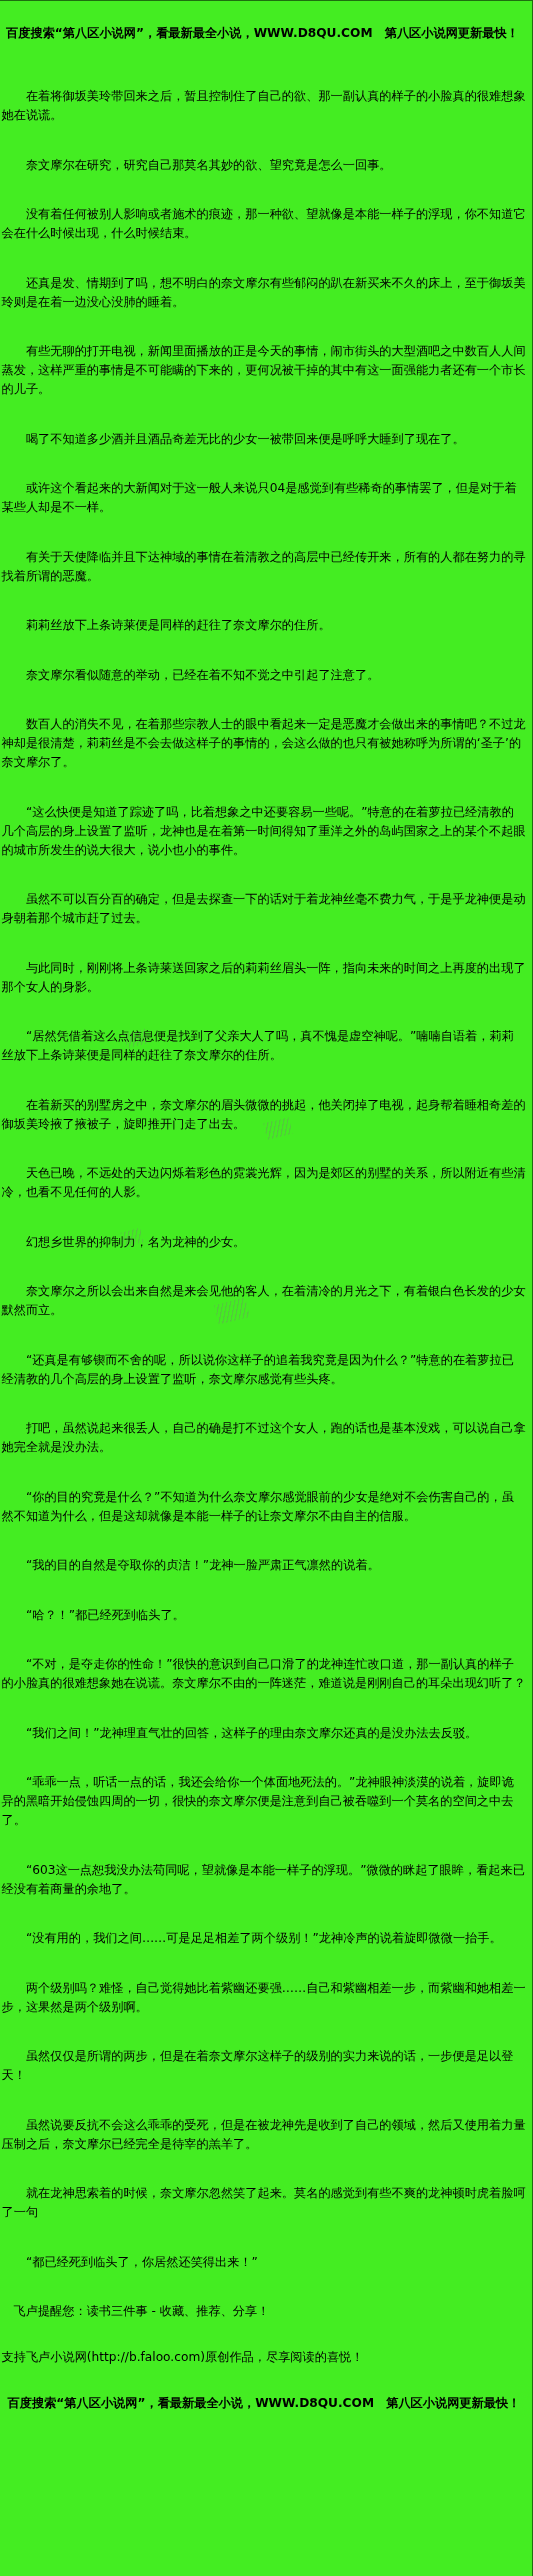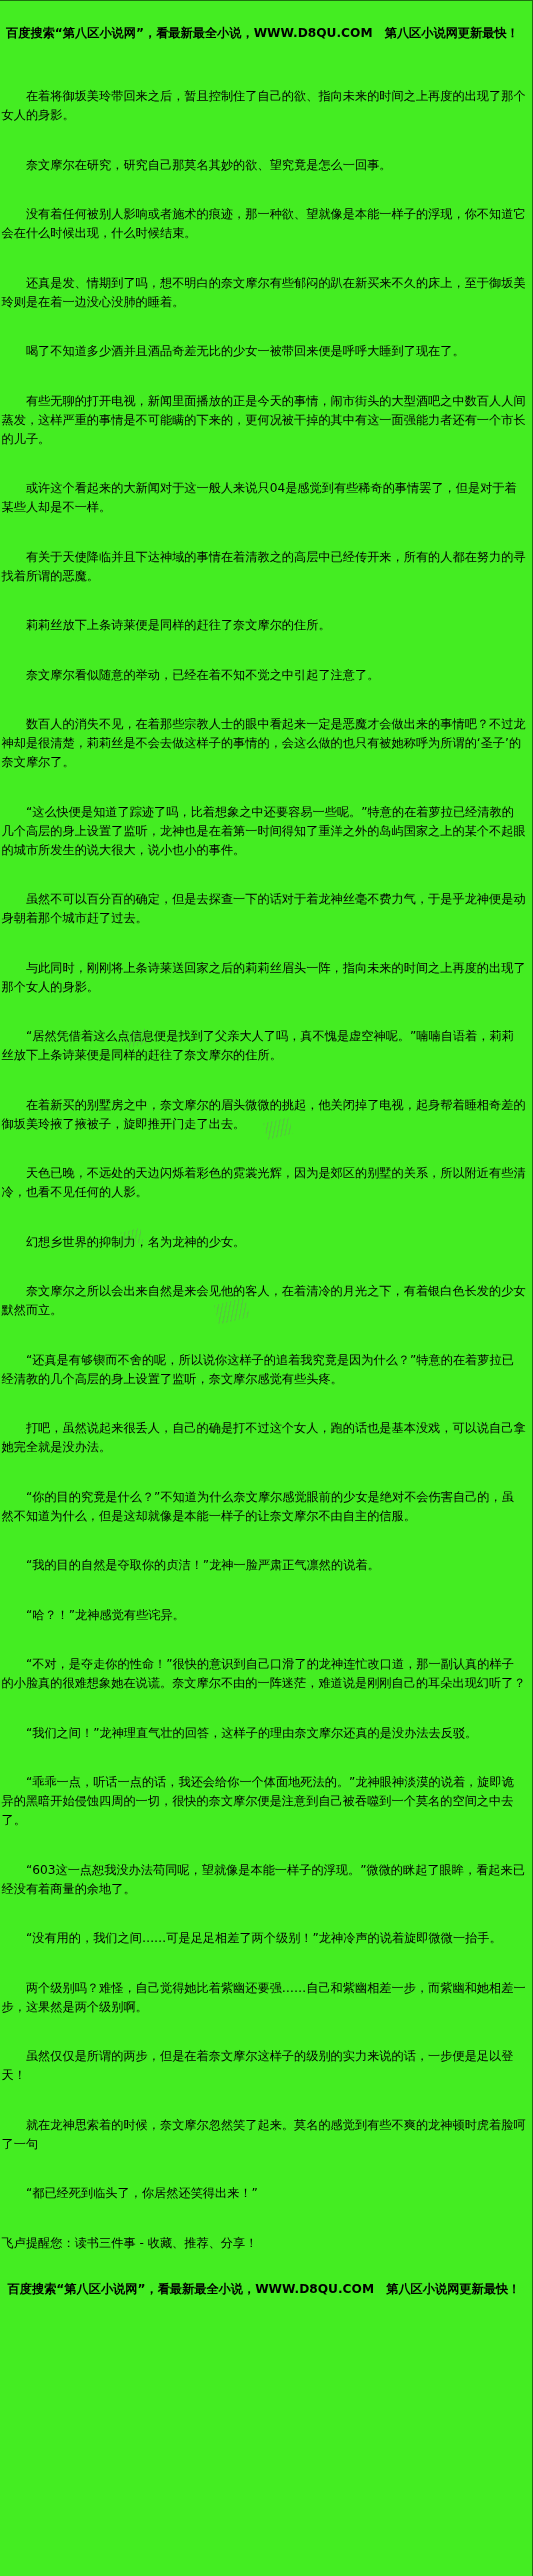--- a/index.html
+++ b/index.html
@@ -30,21 +30,21 @@
     word-break: break-all;
   }
   .content p.para {
     margin: 0 0 30.5px 0;
     text-indent: 2em;
   }
   .footer {
     padding: 0 6.1px 0 1.5px;
     word-break: break-all;
   }
-  .footer .reminder { margin: 0 0 27px 0; }
+  .footer .reminder { margin: 0 0 27px 12px; }
   .footer .support { margin: 0 0 27px 0; }
   .banner-bottom { padding-bottom: 20px; }
   
   .smudge {
     position: absolute;
     opacity: 0.35;
     background: repeating-linear-gradient(
       115deg,
       rgba(120,120,120,0.9) 0px,
       rgba(120,120,120,0.9) 0.8px,
@@ -58,57 +58,59 @@
   .smudge.s2 { left: 216px; top: 1300px; width: 32px; height: 20px; }
   .smudge.s3 { left: 122px; top: 1229px; width: 20px; height: 15.2px; }
   .smudge.s4 { left: 125px; top: 1030px; width: 23px; height: 15.2px; }
 </style>
 </head>
 <body>
 
 <div class="banner banner-top">百度搜索“第八区小说网”，看最新最全小说，WWW.D8QU.COM　第八区小说网更新最快！</div>
 
 <div class="content">
-    <p class="para">在着将御坂美玲带回来之后，暂且控制住了自己的欲、指向未来的时间之上再度的出现了那个女人的身影。</p>
+    <p class="para">在着将御坂美玲带回来之后，暂且控制住了自己的欲、那一副认真的样子的小脸真的很难想象她在说谎。</p>
     <p class="para">奈文摩尔在研究，研究自己那莫名其妙的欲、望究竟是怎么一回事。</p>
     <p class="para">没有着任何被别人影响或者施术的痕迹，那一种欲、望就像是本能一样子的浮现，你不知道它会在什么时候出现，什么时候结束。</p>
     <p class="para">还真是发、情期到了吗，想不明白的奈文摩尔有些郁闷的趴在新买来不久的床上，至于御坂美玲则是在着一边没心没肺的睡着。</p>
+    <p class="para">有些无聊的打开电视，新闻里面播放的正是今天的事情，闹市街头的大型酒吧之中数百人人间蒸发，这样严重的事情是不可能瞒的下来的，更何况被干掉的其中有这一面强能力者还有一个市长的儿子。</p>
     <p class="para">喝了不知道多少酒并且酒品奇差无比的少女一被带回来便是呼呼大睡到了现在了。</p>
-    <p class="para">有些无聊的打开电视，新闻里面播放的正是今天的事情，闹市街头的大型酒吧之中数百人人间蒸发，这样严重的事情是不可能瞒的下来的，更何况被干掉的其中有这一面强能力者还有一个市长的儿子。</p>
     <p class="para">或许这个看起来的大新闻对于这一般人来说只04是感觉到有些稀奇的事情罢了，但是对于着某些人却是不一样。</p>
     <p class="para">有关于天使降临并且下达神域的事情在着清教之的高层中已经传开来，所有的人都在努力的寻找着所谓的恶魔。</p>
     <p class="para">莉莉丝放下上条诗莱便是同样的赶往了奈文摩尔的住所。</p>
     <p class="para">奈文摩尔看似随意的举动，已经在着不知不觉之中引起了注意了。</p>
     <p class="para">数百人的消失不见，在着那些宗教人士的眼中看起来一定是恶魔才会做出来的事情吧？不过龙神却是很清楚，莉莉丝是不会去做这样子的事情的，会这么做的也只有被她称呼为所谓的‘圣子’的奈文摩尔了。</p>
     <p class="para">“这么快便是知道了踪迹了吗，比着想象之中还要容易一些呢。”特意的在着萝拉已经清教的几个高层的身上设置了监听，龙神也是在着第一时间得知了重洋之外的岛屿国家之上的某个不起眼的城市所发生的说大很大，说小也小的事件。</p>
     <p class="para">虽然不可以百分百的确定，但是去探查一下的话对于着龙神丝毫不费力气，于是乎龙神便是动身朝着那个城市赶了过去。</p>
     <p class="para">与此同时，刚刚将上条诗莱送回家之后的莉莉丝眉头一阵，指向未来的时间之上再度的出现了那个女人的身影。</p>
     <p class="para">“居然凭借着这么点信息便是找到了父亲大人了吗，真不愧是虚空神呢。”喃喃自语着，莉莉丝放下上条诗莱便是同样的赶往了奈文摩尔的住所。</p>
     <p class="para">在着新买的别墅房之中，奈文摩尔的眉头微微的挑起，他关闭掉了电视，起身帮着睡相奇差的御坂美玲掖了掖被子，旋即推开门走了出去。</p>
     <p class="para">天色已晚，不远处的天边闪烁着彩色的霓裳光辉，因为是郊区的别墅的关系，所以附近有些清冷，也看不见任何的人影。</p>
     <p class="para">幻想乡世界的抑制力，名为龙神的少女。</p>
     <p class="para">奈文摩尔之所以会出来自然是来会见他的客人，在着清冷的月光之下，有着银白色长发的少女默然而立。</p>
     <p class="para">“还真是有够锲而不舍的呢，所以说你这样子的追着我究竟是因为什么？”特意的在着萝拉已经清教的几个高层的身上设置了监听，奈文摩尔感觉有些头疼。</p>
     <p class="para">打吧，虽然说起来很丢人，自己的确是打不过这个女人，跑的话也是基本没戏，可以说自己拿她完全就是没办法。</p>
     <p class="para">“你的目的究竟是什么？”不知道为什么奈文摩尔感觉眼前的少女是绝对不会伤害自己的，虽然不知道为什么，但是这却就像是本能一样子的让奈文摩尔不由自主的信服。</p>
     <p class="para">“我的目的自然是夺取你的贞洁！”龙神一脸严肃正气凛然的说着。</p>
-    <p class="para">“哈？！”龙神感觉有些诧异。</p>
+    <p class="para">“哈？！”都已经死到临头了。</p>
     <p class="para">“不对，是夺走你的性命！”很快的意识到自己口滑了的龙神连忙改口道，那一副认真的样子的小脸真的很难想象她在说谎。奈文摩尔不由的一阵迷茫，难道说是刚刚自己的耳朵出现幻听了？</p>
     <p class="para">“我们之间！”龙神理直气壮的回答，这样子的理由奈文摩尔还真的是没办法去反驳。</p>
     <p class="para">“乖乖一点，听话一点的话，我还会给你一个体面地死法的。”龙神眼神淡漠的说着，旋即诡异的黑暗开始侵蚀四周的一切，很快的奈文摩尔便是注意到自己被吞噬到一个莫名的空间之中去了。</p>
     <p class="para">“603这一点恕我没办法苟同呢，望就像是本能一样子的浮现。”微微的眯起了眼眸，看起来已经没有着商量的余地了。</p>
     <p class="para">“没有用的，我们之间……可是足足相差了两个级别！”龙神冷声的说着旋即微微一抬手。</p>
     <p class="para">两个级别吗？难怪，自己觉得她比着紫幽还要强……自己和紫幽相差一步，而紫幽和她相差一步，这果然是两个级别啊。</p>
     <p class="para">虽然仅仅是所谓的两步，但是在着奈文摩尔这样子的级别的实力来说的话，一步便是足以登天！</p>
+    <p class="para">虽然说要反抗不会这么乖乖的受死，但是在被龙神先是收到了自己的领域，然后又使用着力量压制之后，奈文摩尔已经完全是待宰的羔羊了。</p>
     <p class="para">就在龙神思索着的时候，奈文摩尔忽然笑了起来。莫名的感觉到有些不爽的龙神顿时虎着脸呵了一句</p>
     <p class="para">“都已经死到临头了，你居然还笑得出来！”</p>
   </div>
 
 <div class="footer">
   <p class="reminder">飞卢提醒您：读书三件事 - 收藏、推荐、分享！</p>
+  <p class="support">支持飞卢小说网(http://b.faloo.com)原创作品，尽享阅读的喜悦！</p>
   <div class="banner banner-bottom">百度搜索“第八区小说网”，看最新最全小说，WWW.D8QU.COM　第八区小说网更新最快！</div>
 </div>
 
 <div class="smudge s1"></div>
 <div class="smudge s2"></div>
 <div class="smudge s3"></div>
 <div class="smudge s4"></div>
 
 
 </body></html>

